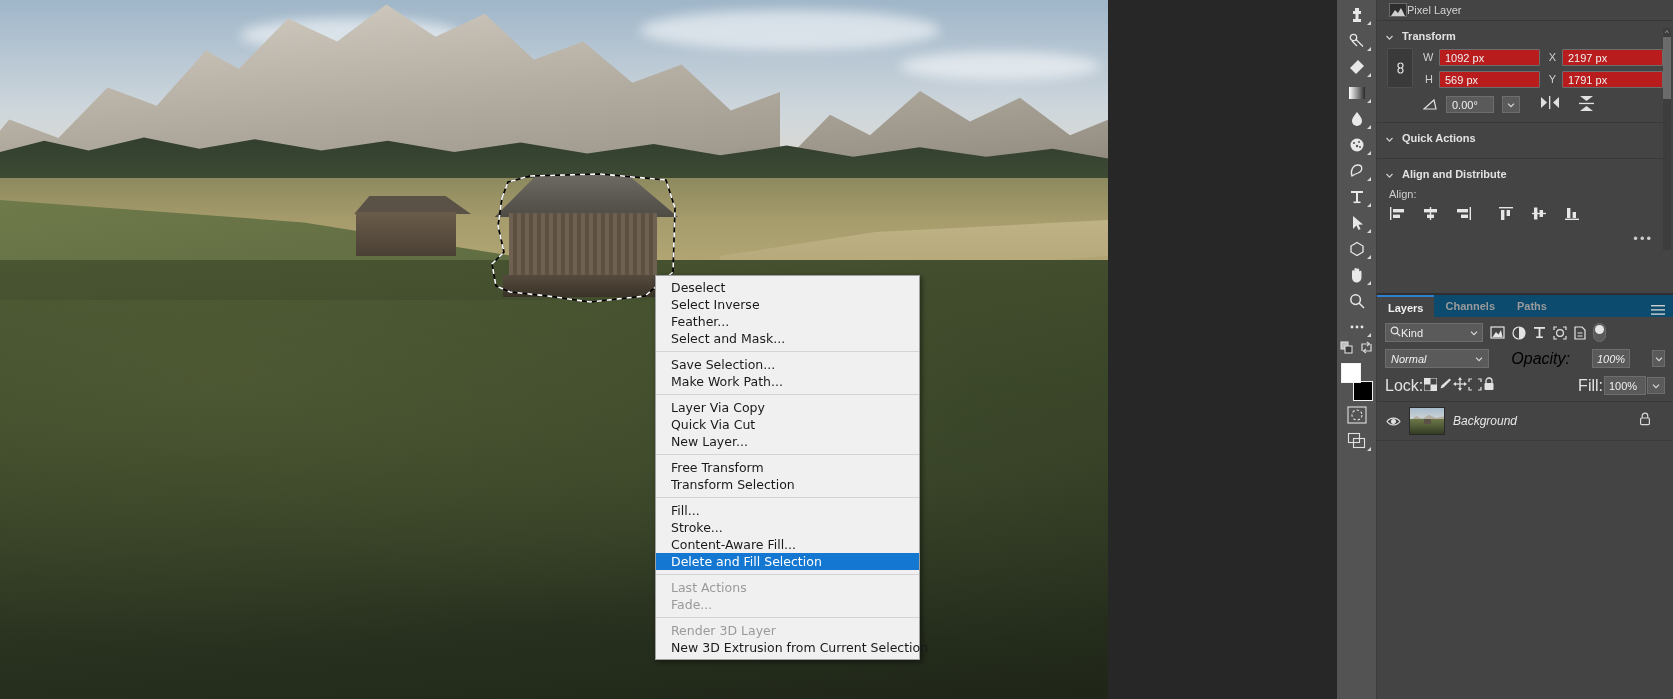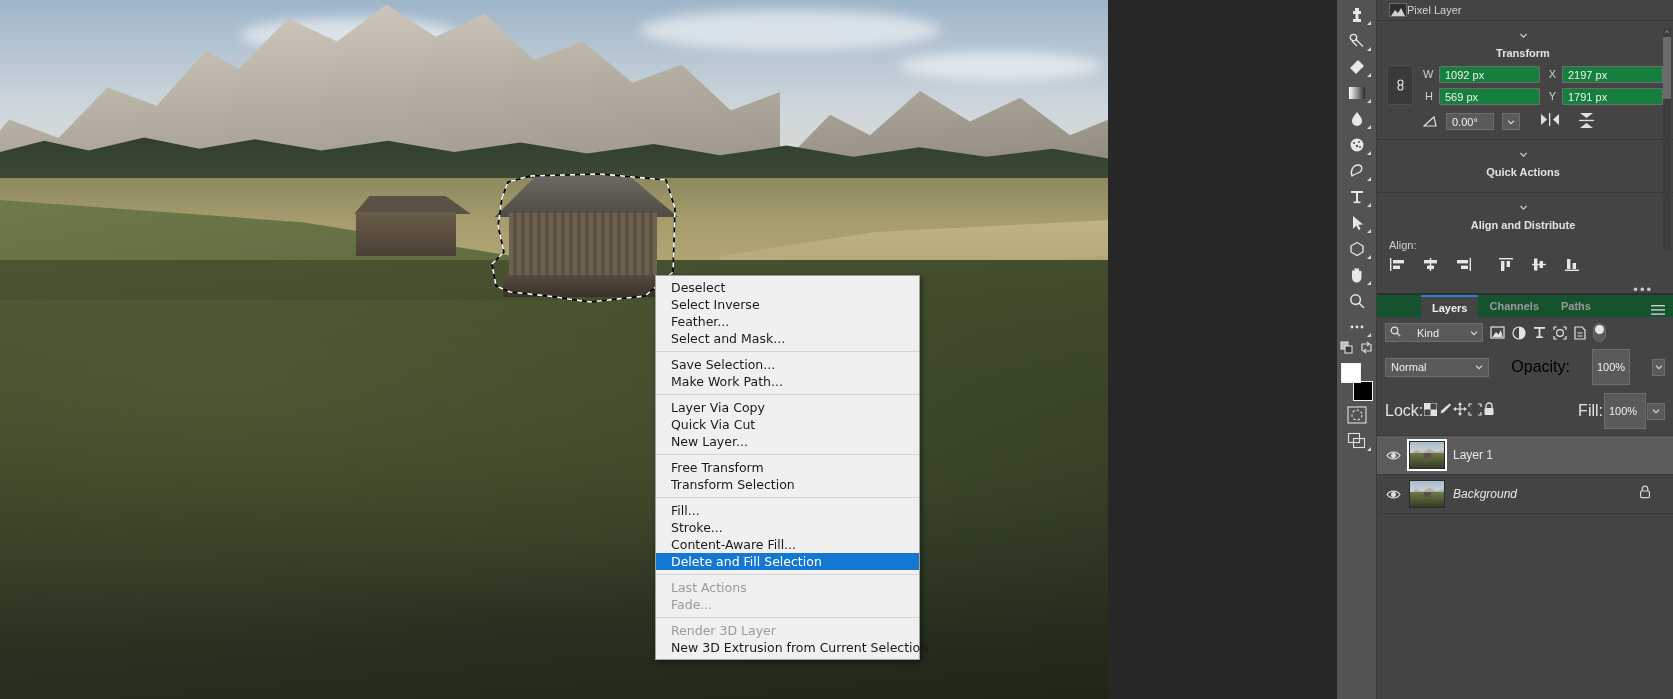--- a/index.html
+++ b/index.html
@@ -138,35 +138,35 @@
   }
   .pixel-ico {
     width: 18px; height: 14px; background: #2e2e2e; border:1px solid #6a6a6a;
     display:flex; align-items:flex-end; justify-content:center; overflow:hidden;
   }
   .section {
     border-top: 1px solid #383838; padding: 6px 0 8px 0;
   }
   .sec-title {
     display:flex; align-items:center; gap:8px; padding: 3px 12px 6px 8px;
-    font-weight: bold; font-size: 11px; color: #e2e2e2; flex-direction: column;
+    font-weight: bold; font-size: 11px; color: #e2e2e2;
   }
   .chev { width: 9px; height: 9px; color:#cfcfcf; display:inline-block; }
   .transform-grid {
     display: flex; align-items: center; gap: 10px; padding: 0 10px;
   }
   .link-btn {
     width: 26px; height: 40px; background:#3a3a3a; border:1px solid #4f4f4f;
     display:flex; align-items:center; justify-content:center; color:#d8d8d8;
     border-radius: 2px;
   }
   .fields { display:grid; grid-template-columns: auto 1fr auto 1fr; gap: 5px 6px; align-items:center; flex:1;}
   .flabel { color:#cfcfcf; font-size: 11px; text-align:right; width: 10px;}
   .fbox {
-    background: #15803d; border: 1px solid #6d6d6d; color:#f0f0f0;
+    background: #b91c1c; border: 1px solid #6d6d6d; color:#f0f0f0;
     font-size: 11px; padding: 2px 5px; height: 17px; line-height: 13px;
     border-radius: 1px; min-width: 60px;
   }
   .angle-row { display:flex; align-items:center; gap:8px; padding: 7px 10px 0 46px; }
   .angle-box {
     background:#5a5a5a; border:1px solid #6d6d6d; color:#f0f0f0; font-size:11px;
     padding: 2px 5px; height:17px; width: 48px; line-height:13px;
   }
   .mini-drop {
     width: 18px; height: 17px; background:#5a5a5a; border:1px solid #6d6d6d;
@@ -185,50 +185,50 @@
     background: #3d3d3d;
   }
   .prop-scroll i { display:block; width:8px; height:62px; background:#6b6b6b; }
   .prop-scroll .arrow { color:#b5b5b5; font-size:8px; text-align:center; }
 
   
   .layers-panel {
     position: absolute; left: 1377px; top: 293px; width: 296px; height: 406px;
     background: #444444; border-top: 2px solid #2f2f2f;
   }
-  .tabs { display:flex; align-items:center; height: 22px; background:#14532d; position:relative;padding-left:44px;}
+  .tabs { display:flex; align-items:center; height: 22px; background:#0c4a6e; position:relative;}
   .tab {
     padding: 0 11px; height: 22px; line-height: 22px; font-size: 11px; color:#9a9a9a;
     font-weight: bold; cursor: pointer;
   }
   .tab.active { background:#444444; color:#f0f0f0; border-top: 2px solid #2f7fd0; }
   .panel-menu { position:absolute; right: 8px; top: 6px; color:#cfcfcf; }
   .filter-row { display:flex; align-items:center; gap:7px; padding: 6px 8px 4px 8px; }
   .kind-sel {
-    display:flex; align-items:center; gap:16px; background:#5a5a5a; border:1px solid #6d6d6d;
+    display:flex; align-items:center; gap:0; background:#5a5a5a; border:1px solid #6d6d6d;
     height: 19px; width: 98px; padding: 0 4px; color:#efefef; font-size:11px;
   }
   .fico { color:#e4e4e4; display:flex; align-items:center; }
   .toggle-pill {
     width: 13px; height: 19px; background:#5a5a5a; border-radius:7px; position:relative;
     border:1px solid #6d6d6d;
   }
   .toggle-pill::after {
     content:''; position:absolute; left:1px; top:1px; width:9px; height:9px;
     border-radius:50%; background:#e6e6e6;
   }
-  .blend-row { display:flex; align-items:center; gap:22px; padding: 3px 8px; }
+  .blend-row { display:flex; align-items:center; gap:22px; padding: 3px 8px; font-style: italic; }
   .blend-sel {
     background:#5a5a5a; border:1px solid #6d6d6d; height:19px; width:148px;
     display:flex; align-items:center; justify-content:space-between;
     padding: 0 5px; color:#f0f0f0; font-size:11px;
   }
   .op-box {
     background:#5a5a5a; border:1px solid #6d6d6d; height:19px; width:42px;
-    display:flex; align-items:center; padding:17px 4px; color:#f0f0f0; font-size:11px;
+    display:flex; align-items:center; padding:0 4px; color:#f0f0f0; font-size:11px;
   }
   .lock-row { display:flex; align-items:center; gap:1px; padding: 5px 8px 6px 8px; color:#e2e2e2;}
   .layer-list { border-top:1px solid #383838; }
   .layer-row {
     display:flex; align-items:center; height: 39px; padding: 0 8px; gap: 8px;
     border-bottom: 1px solid #3b3b3b;
   }
   .layer-row.selected { background:#5c5c5c; }
   .eye { width: 16px; color:#e0e0e0; display:flex; justify-content:center; }
   .thumb {
@@ -688,35 +688,20 @@
       <span style="margin-left:auto">Fill:</span>
       <span class="op-box">100%</span>
       <span class="mini-drop">
         <svg width="8" height="8" viewBox="0 0 8 8" fill="none" stroke="#dcdcdc" stroke-width="1.1">
           <path d="M1 2.6 L4 5.6 L7 2.6"></path>
         </svg>
       </span>
     </div>
 
     <div class="layer-list">
-      <div class="layer-row selected">
-        <span class="eye">
-          <svg width="15" height="11" viewBox="0 0 15 11" fill="none" stroke="#e0e0e0" stroke-width="1.2">
-            <path d="M1 5.5 C4 1 11 1 14 5.5 C11 10 4 10 1 5.5Z"></path>
-              <circle cx="7.5" cy="5.5" r="1.9" fill="#e0e0e0"></circle>
-          </svg>
-        </span>
-        <span class="thumb thumb-sel">
-          <span class="t-sky"></span>
-            <span class="t-mtn"></span>
-            <span class="t-grass"></span>
-            <span class="t-barn"></span>
-        </span>
-        <span class="layer-name">Layer 1</span>
-      </div>
       <div class="layer-row">
         <span class="eye">
           <svg width="15" height="11" viewBox="0 0 15 11" fill="none" stroke="#e0e0e0" stroke-width="1.2">
             <path d="M1 5.5 C4 1 11 1 14 5.5 C11 10 4 10 1 5.5Z"></path>
               <circle cx="7.5" cy="5.5" r="1.9" fill="#e0e0e0"></circle>
           </svg>
         </span>
         <span class="thumb">
           <span class="t-sky"></span>
             <span class="t-mtn"></span>

